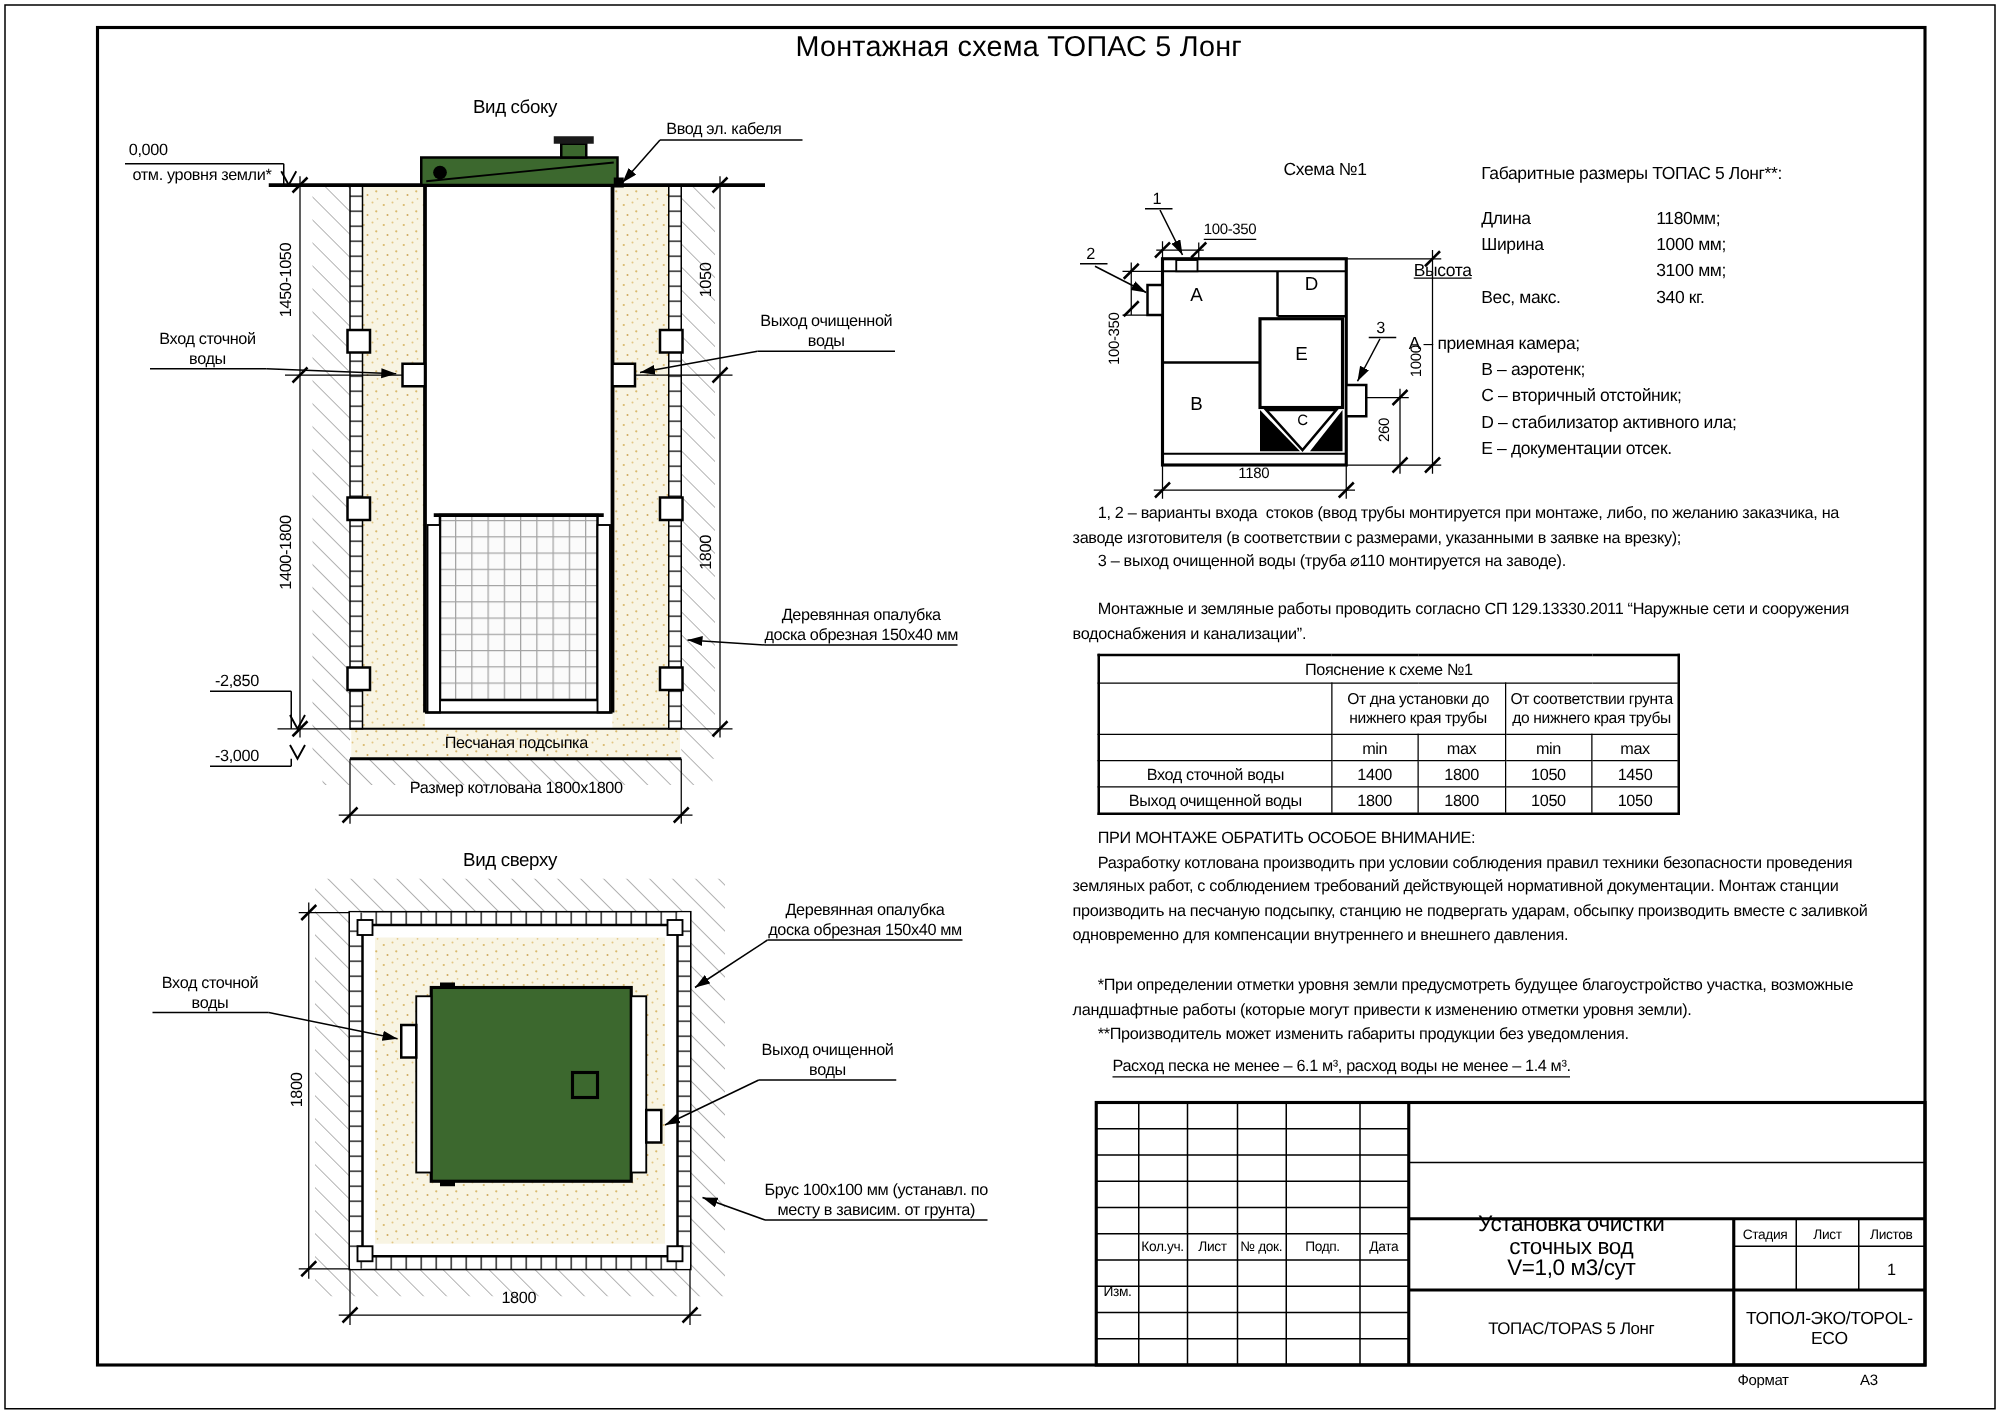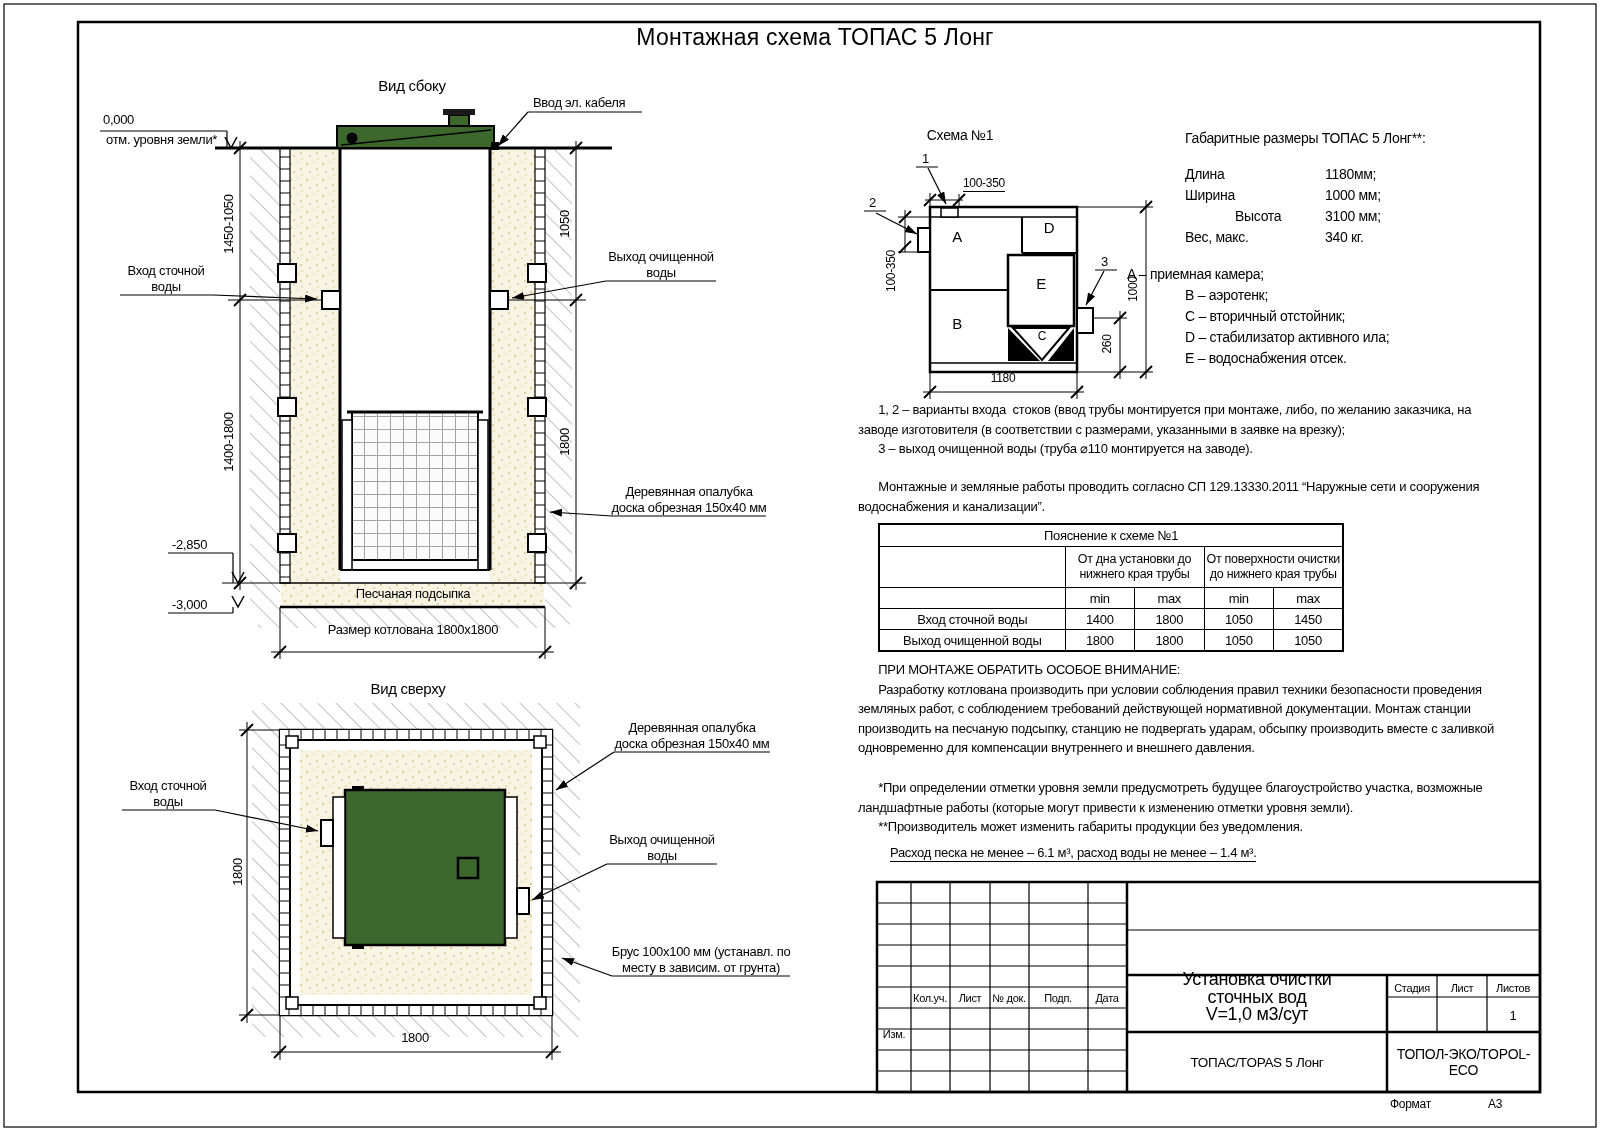--- a/index.html
+++ b/index.html
@@ -257,49 +257,49 @@
 воды</div>
 <div class="txt c pre f13" style="left:692px; top:720px;">Деревянная опалубка
 доска обрезная 150х40 мм</div>
 <div class="txt c pre f13" style="left:662px; top:832px;">Выход очищенной
 воды</div>
 <div class="txt c pre f13" style="left:701px; top:944px;">Брус 100х100 мм (устанавл. по
 месту в зависим. от грунта)</div>
 <div class="vdim" style="left:237px; top:872px;">1800</div>
 <div class="txt c f13" style="left:415px; top:1030px;">1800</div>
 
-<div class="txt c f14" style="left:960px; top:128px;">Схема №1</div>
+<div class="txt c f14" style="left:1060px; top:128px;">Схема №1</div>
 <div class="txt f13" style="left:922px; top:151px;">1</div>
 <div class="txt f13" style="left:869px; top:195px;">2</div>
 <div class="txt f13" style="left:1101px; top:254px;">3</div>
 <div class="txt c f15" style="left:957px; top:229px;">A</div>
 <div class="txt c f15" style="left:957px; top:316px;">B</div>
 <div class="txt c f12" style="left:1042px; top:329px;">C</div>
 <div class="txt c f15" style="left:1049px; top:220px;">D</div>
 <div class="txt c f15" style="left:1041px; top:276px;">E</div>
 <div class="txt f12" style="left:963px; top:176px;"><span class="u">100-350</span></div>
 <div class="vdim f12" style="left:891px; top:271px;">100-350</div>
 <div class="vdim f12" style="left:1133px; top:289px;">1000</div>
 <div class="vdim f12" style="left:1107px; top:344px;">260</div>
 <div class="txt c f12" style="left:1003px; top:371px;">1180</div>
 
 <div class="txt f14" style="left:1185px; top:131px;">Габаритные размеры ТОПАС 5 Лонг**:</div>
 <div class="txt f14" style="left:1185px; top:167px;">Длина</div>
 <div class="txt f14" style="left:1325px; top:167px;">1180мм;</div>
 <div class="txt f14" style="left:1185px; top:188px;">Ширина</div>
 <div class="txt f14" style="left:1325px; top:188px;">1000 мм;</div>
-<div class="txt f14" style="left:1235px; top:209px;">Высота</div>
+<div class="txt f14" style="left:1131px; top:209px;text-decoration:underline;">Высота</div>
 <div class="txt f14" style="left:1325px; top:209px;">3100 мм;</div>
 <div class="txt f14" style="left:1185px; top:230px;">Вес, макс.</div>
 <div class="txt f14" style="left:1325px; top:230px;">340 кг.</div>
 <div class="txt f14" style="left:1127px; top:267px;">A – приемная камера;</div>
 <div class="txt f14" style="left:1185px; top:288px;">B – аэротенк;</div>
 <div class="txt f14" style="left:1185px; top:309px;">C – вторичный отстойник;</div>
 <div class="txt f14" style="left:1185px; top:330px;">D – стабилизатор активного ила;</div>
-<div class="txt f14" style="left:1185px; top:351px;">E – водоснабжения отсек.</div>
+<div class="txt f14" style="left:1185px; top:351px;">E – документации отсек.</div>
 
 <div class="para" style="left:858px; top:400px;">      1, 2 – варианты входа  стоков (ввод трубы монтируется при монтаже, либо, по желанию заказчика, на
 заводе изготовителя (в соответствии с размерами, указанными в заявке на врезку);
       3 – выход очищенной воды (труба ⌀110 монтируется на заводе).</div>
 <div class="para" style="left:858px; top:477px;">      Монтажные и земляные работы проводить согласно СП 129.13330.2011 “Наружные сети и сооружения
 водоснабжения и канализации”.</div>
 <div class="para" style="left:858px; top:660px;">      ПРИ МОНТАЖЕ ОБРАТИТЬ ОСОБОЕ ВНИМАНИЕ:
       Разработку котлована производить при условии соблюдения правил техники безопасности проведения
 земляных работ, с соблюдением требований действующей нормативной документации. Монтаж станции
 производить на песчаную подсыпку, станцию не подвергать ударам, обсыпку производить вместе с заливкой
@@ -318,21 +318,21 @@
         <col style="width:69.5px">
       </colgroup>
   <tbody>
         <tr>
           <td colspan="5" class="ttl">Пояснение к схеме №1</td>
         </tr>
   <tr>
     <td class="grp"></td>
     <td colspan="2" class="grp">От дна установки до
 нижнего края трубы</td>
-    <td colspan="2" class="grp">От поверхности очистки
+    <td colspan="2" class="grp">От соответствии грунта
 до нижнего края трубы</td>
   </tr>
   <tr>
     <td class="sub"></td>
     <td class="sub">min</td>
     <td class="sub">max</td>
     <td class="sub">min</td>
     <td class="sub">max</td>
   </tr>
   <tr>

